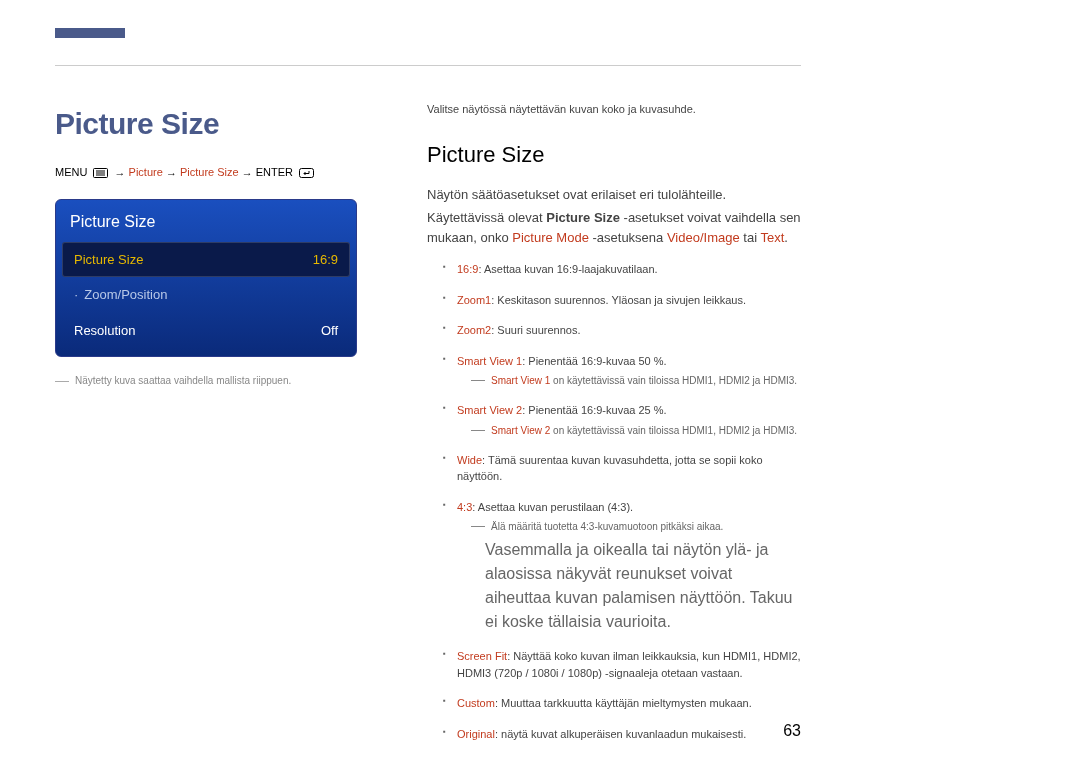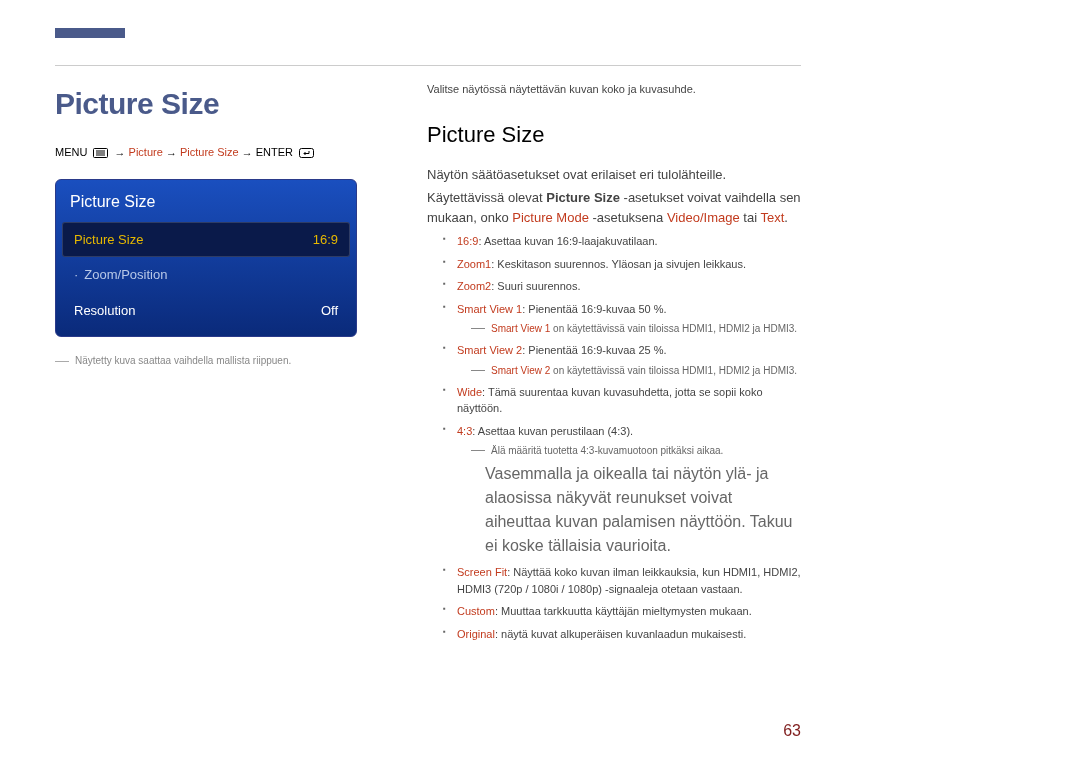--- a/index.html
+++ b/index.html
@@ -1,16 +1,16 @@
 <!DOCTYPE html>
 <html><head>
 <meta charset="utf-8">
 <style>
 html,body{margin:0;padding:0;font-family:Arial,Helvetica,sans-serif;background:#fff;color:#333;font-size:12px;line-height:1.5}
-.page{width:856px;height:763px;position:relative;box-sizing:border-box;padding:16px 55px 20px 55px}
+.page{width:856px;height:763px;position:relative;box-sizing:border-box;padding:36px 55px 20px 55px}
 .accent-bar{position:absolute;top:28px;left:55px;width:70px;height:10px;background:#4a5a8a}
 .top-rule{position:absolute;top:65px;left:55px;right:55px;height:1px;background:#ccc}
 .columns{display:flex;gap:32px;margin-top:65px}
 .left-col{width:340px;flex-shrink:0}
 .right-col{flex:1}
 h1.title{font-size:30px;font-weight:700;color:#4a5a8a;margin:0 0 18px 0;letter-spacing:-0.5px}
 .breadcrumb{font-size:11px;font-weight:400;color:#000;margin-bottom:16px}
 .breadcrumb .bc-accent{color:#c23b1e}
 .breadcrumb .icon-menu,.breadcrumb .icon-enter{display:inline-block;vertical-align:-2px;margin:0 3px}
 .breadcrumb .icon-menu svg{width:15px;height:10px}
@@ -23,27 +23,27 @@
 .osd-row.dim{color:#b8c8e8}
 .osd-row .dot{margin-right:6px}
 .img-note{font-size:10px;color:#888;margin-top:16px}
 .img-note .dash{border-top:1px solid #aaa;width:14px;display:inline-block;vertical-align:middle;margin-right:6px}
 .r-intro{font-size:11px;color:#444;margin:0 0 20px 0}
 h2.sub{font-size:22px;font-weight:400;color:#000;margin:0 0 14px 0}
 .r-p{font-size:13px;color:#444;margin:4px 0}
 .r-p .bold{font-weight:700}
 .accent{color:#c23b1e;font-weight:400}
 ul.opts{list-style:none;padding:0;margin:6px 0 0 16px}
-ul.opts>li{position:relative;padding-left:14px;margin:6px 0;font-size:11px;color:#444}
+ul.opts>li{position:relative;padding-left:14px;margin:14px 0;font-size:11px;color:#444}
 ul.opts>li:before{content:"▪";position:absolute;left:0;top:0;color:#666;font-size:8px}
 .sub-note{display:flex;margin:4px 0 4px 14px;font-size:10px;color:#666}
 .sub-note .long-dash{flex-shrink:0;width:14px;height:1px;background:#888;margin-right:6px;margin-top:7px}
 .sub-note .txt{flex:1}
 .sub-body{margin-left:28px;font-size:16px;color:#666}
-.page-num{position:absolute;bottom:20px;right:55px;font-size:16px;color:#7f1d1d}
+.page-num{position:absolute;bottom:20px;right:55px;font-size:16px;color:#000000}
 </style>
 </head>
 <body>
 
 <div class="page">
   <div class="accent-bar"></div>
   <div class="top-rule"></div>
 
   <div class="columns">
     <div class="left-col">

